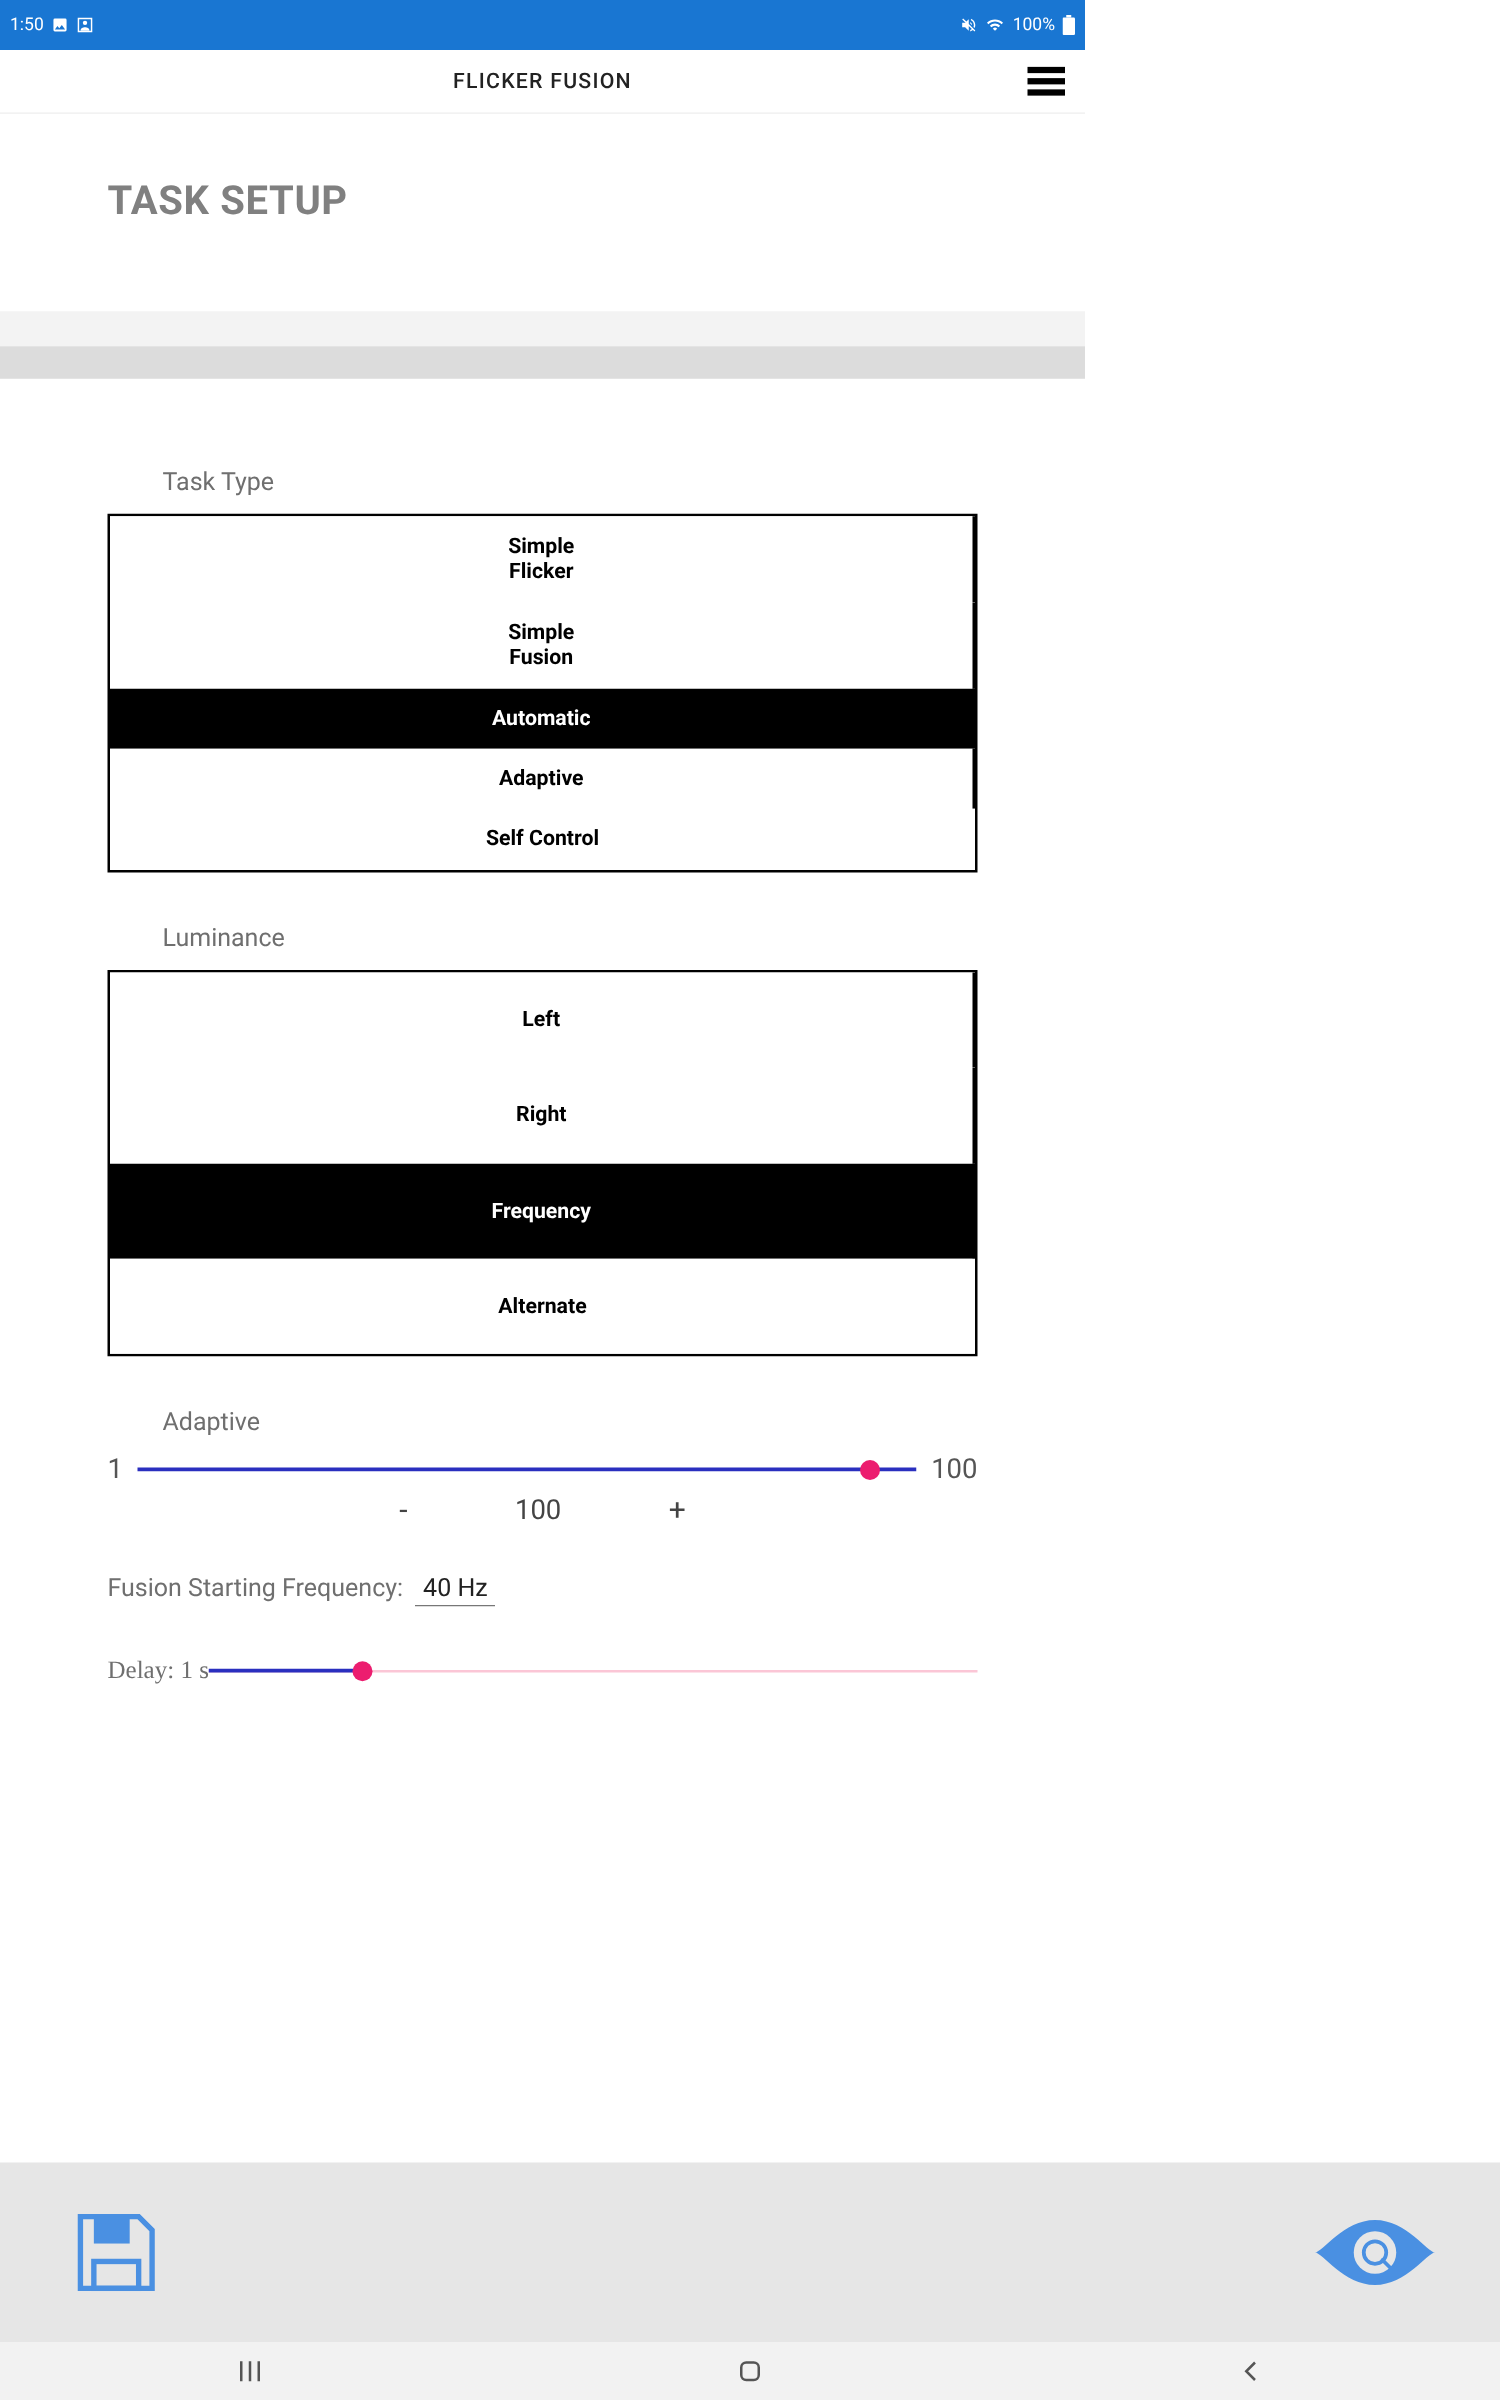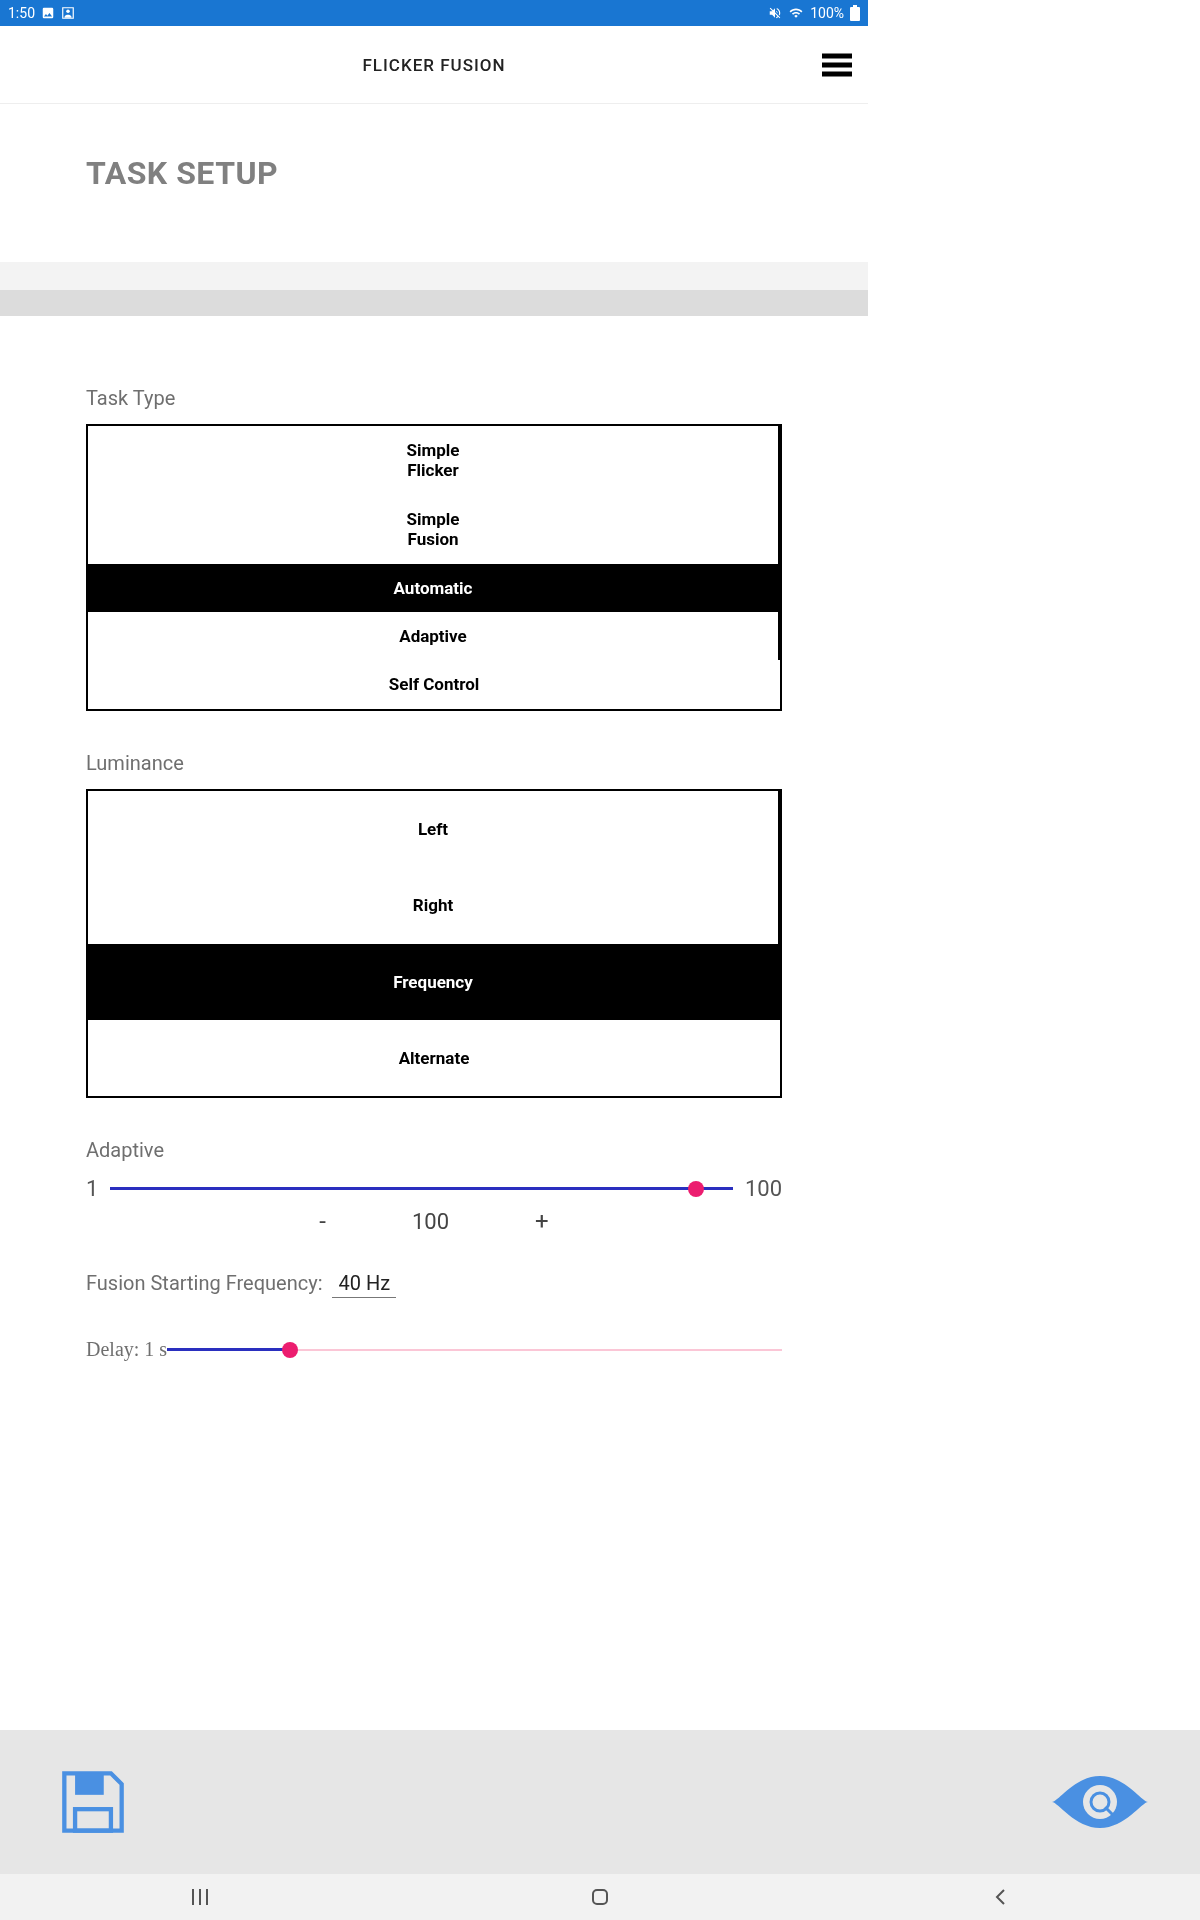--- a/index.html
+++ b/index.html
@@ -1,40 +1,40 @@
 <!DOCTYPE html>
 <html><head>
 <meta charset="utf-8">
 <style>
   * { box-sizing: border-box; margin: 0; padding: 0; }
   html, body { width: 868px; height: 1390px; font-family: -apple-system, Roboto, "Segoe UI", Arial, sans-serif; background: #fff; color: #222; overflow: hidden; }
 
   
-  .status-bar { height: 26px; background: #1976d2; color: #fff; display: flex; align-items: center; justify-content: space-between; padding: 0 8px; font-size: 14px; }
+  .status-bar { height: 40px; background: #1976d2; color: #fff; display: flex; align-items: center; justify-content: space-between; padding: 0 8px; font-size: 14px; }
   .status-left, .status-right { display: flex; align-items: center; gap: 6px; }
   .status-right svg, .status-left svg { display: block; }
 
   
-  .app-header { height: 78px; background: #fff; display: flex; align-items: center; justify-content: center; position: relative; border-bottom: 1px solid #eee; }
+  .app-header { height: 51px; background: #fff; display: flex; align-items: center; justify-content: center; position: relative; border-bottom: 1px solid #eee; }
   .app-title { font-size: 17px; letter-spacing: 1px; color: #222; font-weight: 500; }
   .hamburger { position: absolute; right: 16px; top: 50%; transform: translateY(-50%); cursor: pointer; }
   .hamburger div { width: 30px; height: 5px; background: #000; margin: 4px 0; }
 
   
   .page-title-wrap { padding: 50px 0 70px 86px; }
   .page-title { font-size: 32px; font-weight: 700; color: #808080; letter-spacing: 0.5px; }
 
   
   .gray-band-light { height: 28px; background: #f3f3f3; }
   .gray-band { height: 26px; background: #dcdcdc; }
 
   
   .content { padding: 70px 86px 20px 86px; }
 
-  .section-label { font-size: 20px; color: #6f6f6f; margin-bottom: 14px; }
+  .section-label { font-size: 20px; color: #6f6f6f; margin-bottom: 14px; margin-left: 44px; }
 
   .seg-group { display: flex; border: 2px solid #000; margin-bottom: 40px; flex-direction: column; }
   .seg-btn { flex: 1; text-align: center; padding: 14px 4px; font-size: 17px; font-weight: 700; color: #000; background: #fff; border-right: 2px solid #000; cursor: pointer; display:flex; align-items:center; justify-content:center; line-height:1.2; }
   .seg-btn:last-child { border-right: none; }
   .seg-btn.selected { background: #000; color: #fff; }
   .seg-group.stimulus .seg-btn { padding: 28px 4px; font-weight:700; }
 
   
   .luminance-row { display: flex; align-items: center; gap: 12px; margin-bottom: 6px; }
   .lum-min, .lum-max { font-size: 22px; color: #555; }

